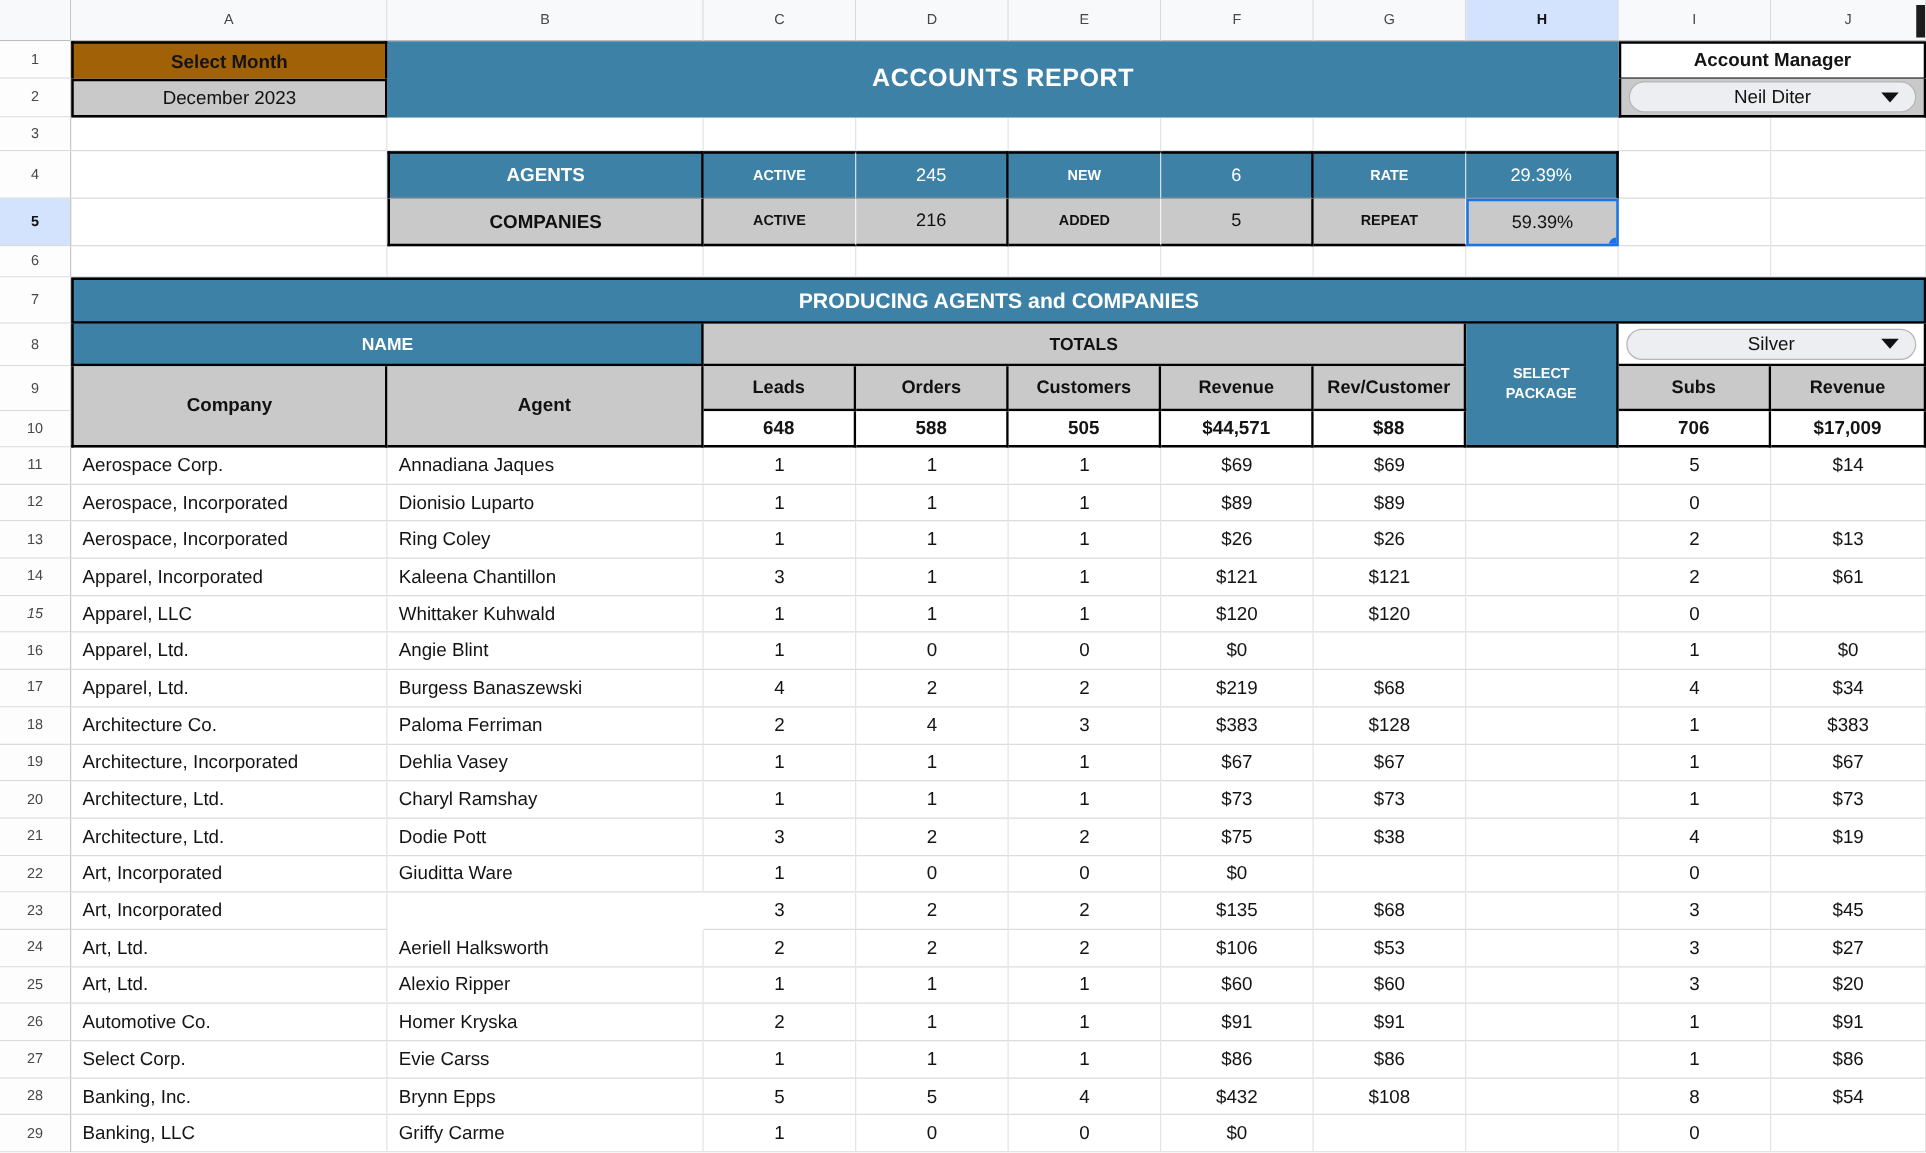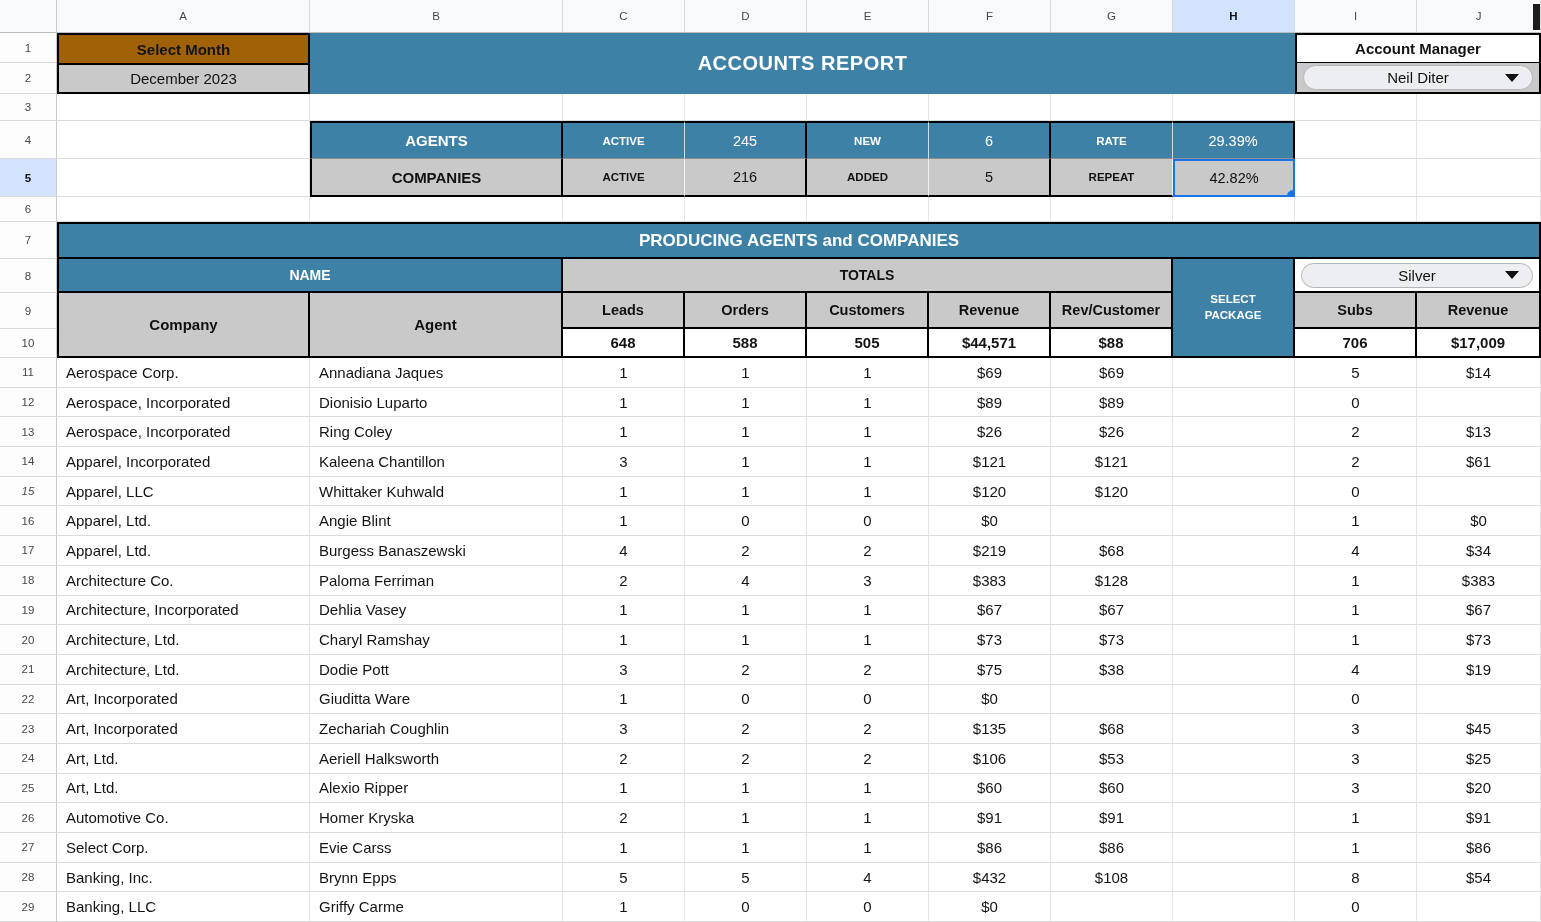--- a/index.html
+++ b/index.html
@@ -87,21 +87,21 @@
   <div class="blk teal s4 brw" style="grid-area:5/8/6/9">RATE</div>
   <div class="blk teal s4 sval br2" style="grid-area:5/9/6/10">29.39%</div>
 
   <div class="blk grayc s5 sname bl2 br2" style="grid-area:6/3/7/4">COMPANIES</div>
   <div class="blk grayc s5 brw" style="grid-area:6/4/7/5">ACTIVE</div>
   <div class="blk grayc s5 sval br2" style="grid-area:6/5/7/6">216</div>
   <div class="blk grayc s5 brw" style="grid-area:6/6/7/7">ADDED</div>
   <div class="blk grayc s5 sval br2" style="grid-area:6/7/7/8">5</div>
   <div class="blk grayc s5 brw" style="grid-area:6/8/7/9">REPEAT</div>
   <div class="blk grayc s5 sval sel-cell" style="grid-area:6/9/7/10">
-    <span>42.82%</span>
+    <span>59.39%</span>
     <div class="handle"></div>
   </div>
 
   <div class="blk teal p-title" style="grid-area:8/2/9/12">PRODUCING AGENTS and COMPANIES</div>
   <div class="blk teal name-hdr" style="grid-area:9/2/10/4">NAME</div>
   <div class="blk grayc totals-hdr" style="grid-area:9/4/10/9">TOTALS</div>
   <div class="blk teal select-pkg" style="grid-area:9/9/12/10">SELECT PACKAGE</div>
   <div class="blk silver-cell" style="grid-area:9/10/10/12">
     <div class="pill">
       <span>Silver</span>
@@ -375,40 +375,39 @@
     <div class="cell" style="grid-area: 23 / 4 / 24 / 5;">1</div>
     <div class="cell" style="grid-area: 23 / 5 / 24 / 6;">0</div>
     <div class="cell" style="grid-area: 23 / 6 / 24 / 7;">0</div>
     <div class="cell" style="grid-area: 23 / 7 / 24 / 8;">$0</div>
     <div class="cell" style="grid-area: 23 / 8 / 24 / 9;"></div>
     <div class="cell" style="grid-area: 23 / 9 / 24 / 10;"></div>
     <div class="cell" style="grid-area: 23 / 10 / 24 / 11;">0</div>
     <div class="cell" style="grid-area: 23 / 11 / 24 / 12;"></div>
     <div class="rowhdr" style="grid-area: 24 / 1 / 25 / 2;">23</div>
     <div class="cell left" style="grid-area: 24 / 2 / 25 / 3;">Art, Incorporated</div>
-    <div class="cell left" style="grid-area: 24 / 3 / 25 / 4;">Zechariah Coughlin</div>
     <div class="cell" style="grid-area: 24 / 4 / 25 / 5;">3</div>
     <div class="cell" style="grid-area: 24 / 5 / 25 / 6;">2</div>
     <div class="cell" style="grid-area: 24 / 6 / 25 / 7;">2</div>
     <div class="cell" style="grid-area: 24 / 7 / 25 / 8;">$135</div>
     <div class="cell" style="grid-area: 24 / 8 / 25 / 9;">$68</div>
     <div class="cell" style="grid-area: 24 / 9 / 25 / 10;"></div>
     <div class="cell" style="grid-area: 24 / 10 / 25 / 11;">3</div>
     <div class="cell" style="grid-area: 24 / 11 / 25 / 12;">$45</div>
     <div class="rowhdr" style="grid-area: 25 / 1 / 26 / 2;">24</div>
     <div class="cell left" style="grid-area: 25 / 2 / 26 / 3;">Art, Ltd.</div>
     <div class="cell left" style="grid-area: 25 / 3 / 26 / 4;">Aeriell Halksworth</div>
     <div class="cell" style="grid-area: 25 / 4 / 26 / 5;">2</div>
     <div class="cell" style="grid-area: 25 / 5 / 26 / 6;">2</div>
     <div class="cell" style="grid-area: 25 / 6 / 26 / 7;">2</div>
     <div class="cell" style="grid-area: 25 / 7 / 26 / 8;">$106</div>
     <div class="cell" style="grid-area: 25 / 8 / 26 / 9;">$53</div>
     <div class="cell" style="grid-area: 25 / 9 / 26 / 10;"></div>
     <div class="cell" style="grid-area: 25 / 10 / 26 / 11;">3</div>
-    <div class="cell" style="grid-area: 25 / 11 / 26 / 12;">$25</div>
+    <div class="cell" style="grid-area: 25 / 11 / 26 / 12;">$27</div>
     <div class="rowhdr" style="grid-area: 26 / 1 / 27 / 2;">25</div>
     <div class="cell left" style="grid-area: 26 / 2 / 27 / 3;">Art, Ltd.</div>
     <div class="cell left" style="grid-area: 26 / 3 / 27 / 4;">Alexio Ripper</div>
     <div class="cell" style="grid-area: 26 / 4 / 27 / 5;">1</div>
     <div class="cell" style="grid-area: 26 / 5 / 27 / 6;">1</div>
     <div class="cell" style="grid-area: 26 / 6 / 27 / 7;">1</div>
     <div class="cell" style="grid-area: 26 / 7 / 27 / 8;">$60</div>
     <div class="cell" style="grid-area: 26 / 8 / 27 / 9;">$60</div>
     <div class="cell" style="grid-area: 26 / 9 / 27 / 10;"></div>
     <div class="cell" style="grid-area: 26 / 10 / 27 / 11;">3</div>

